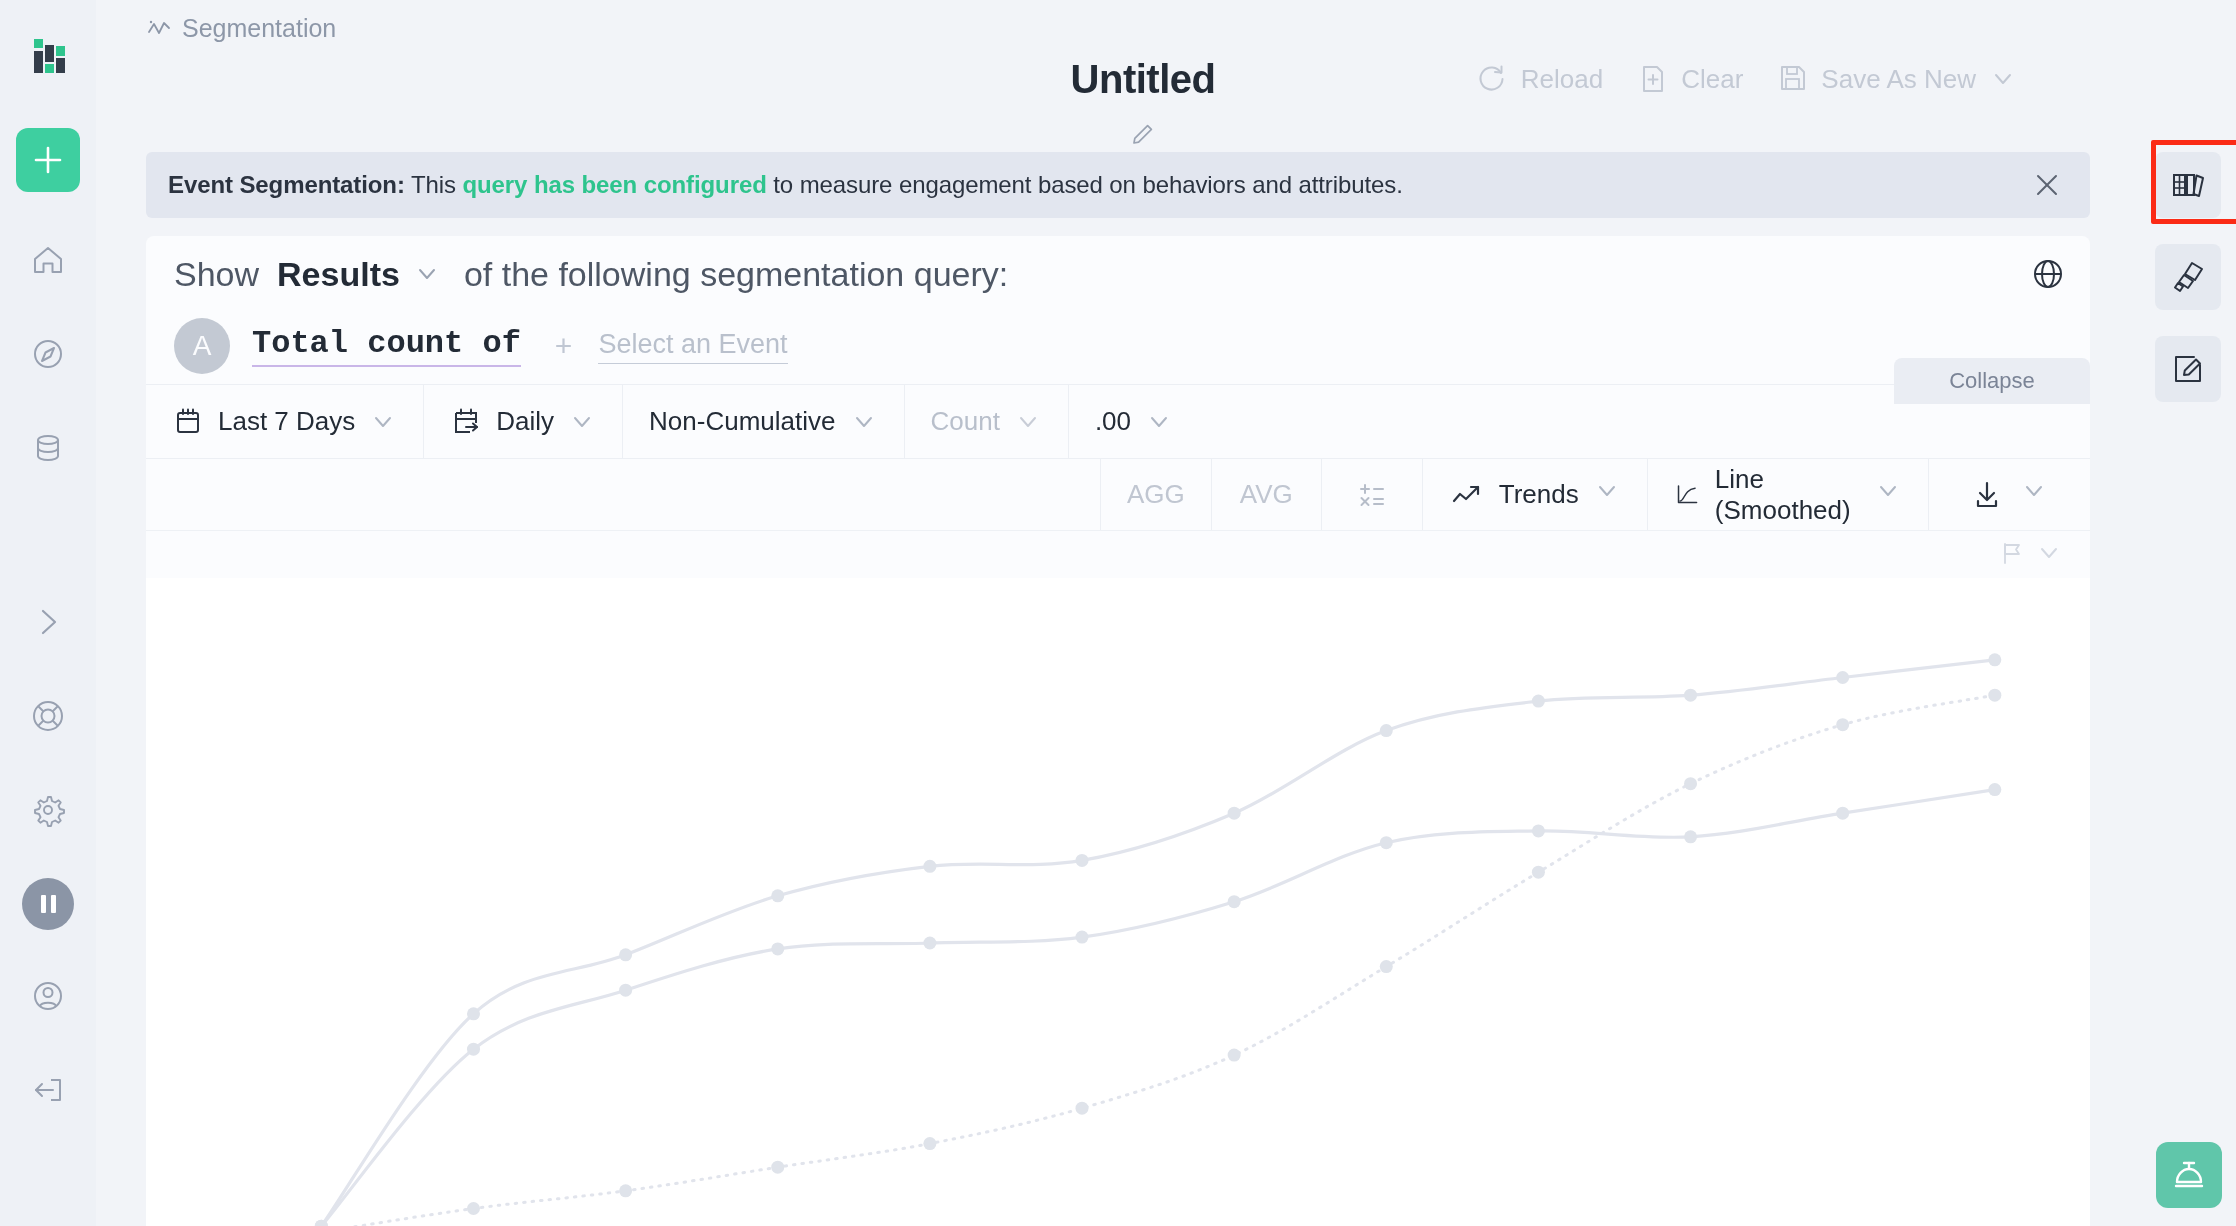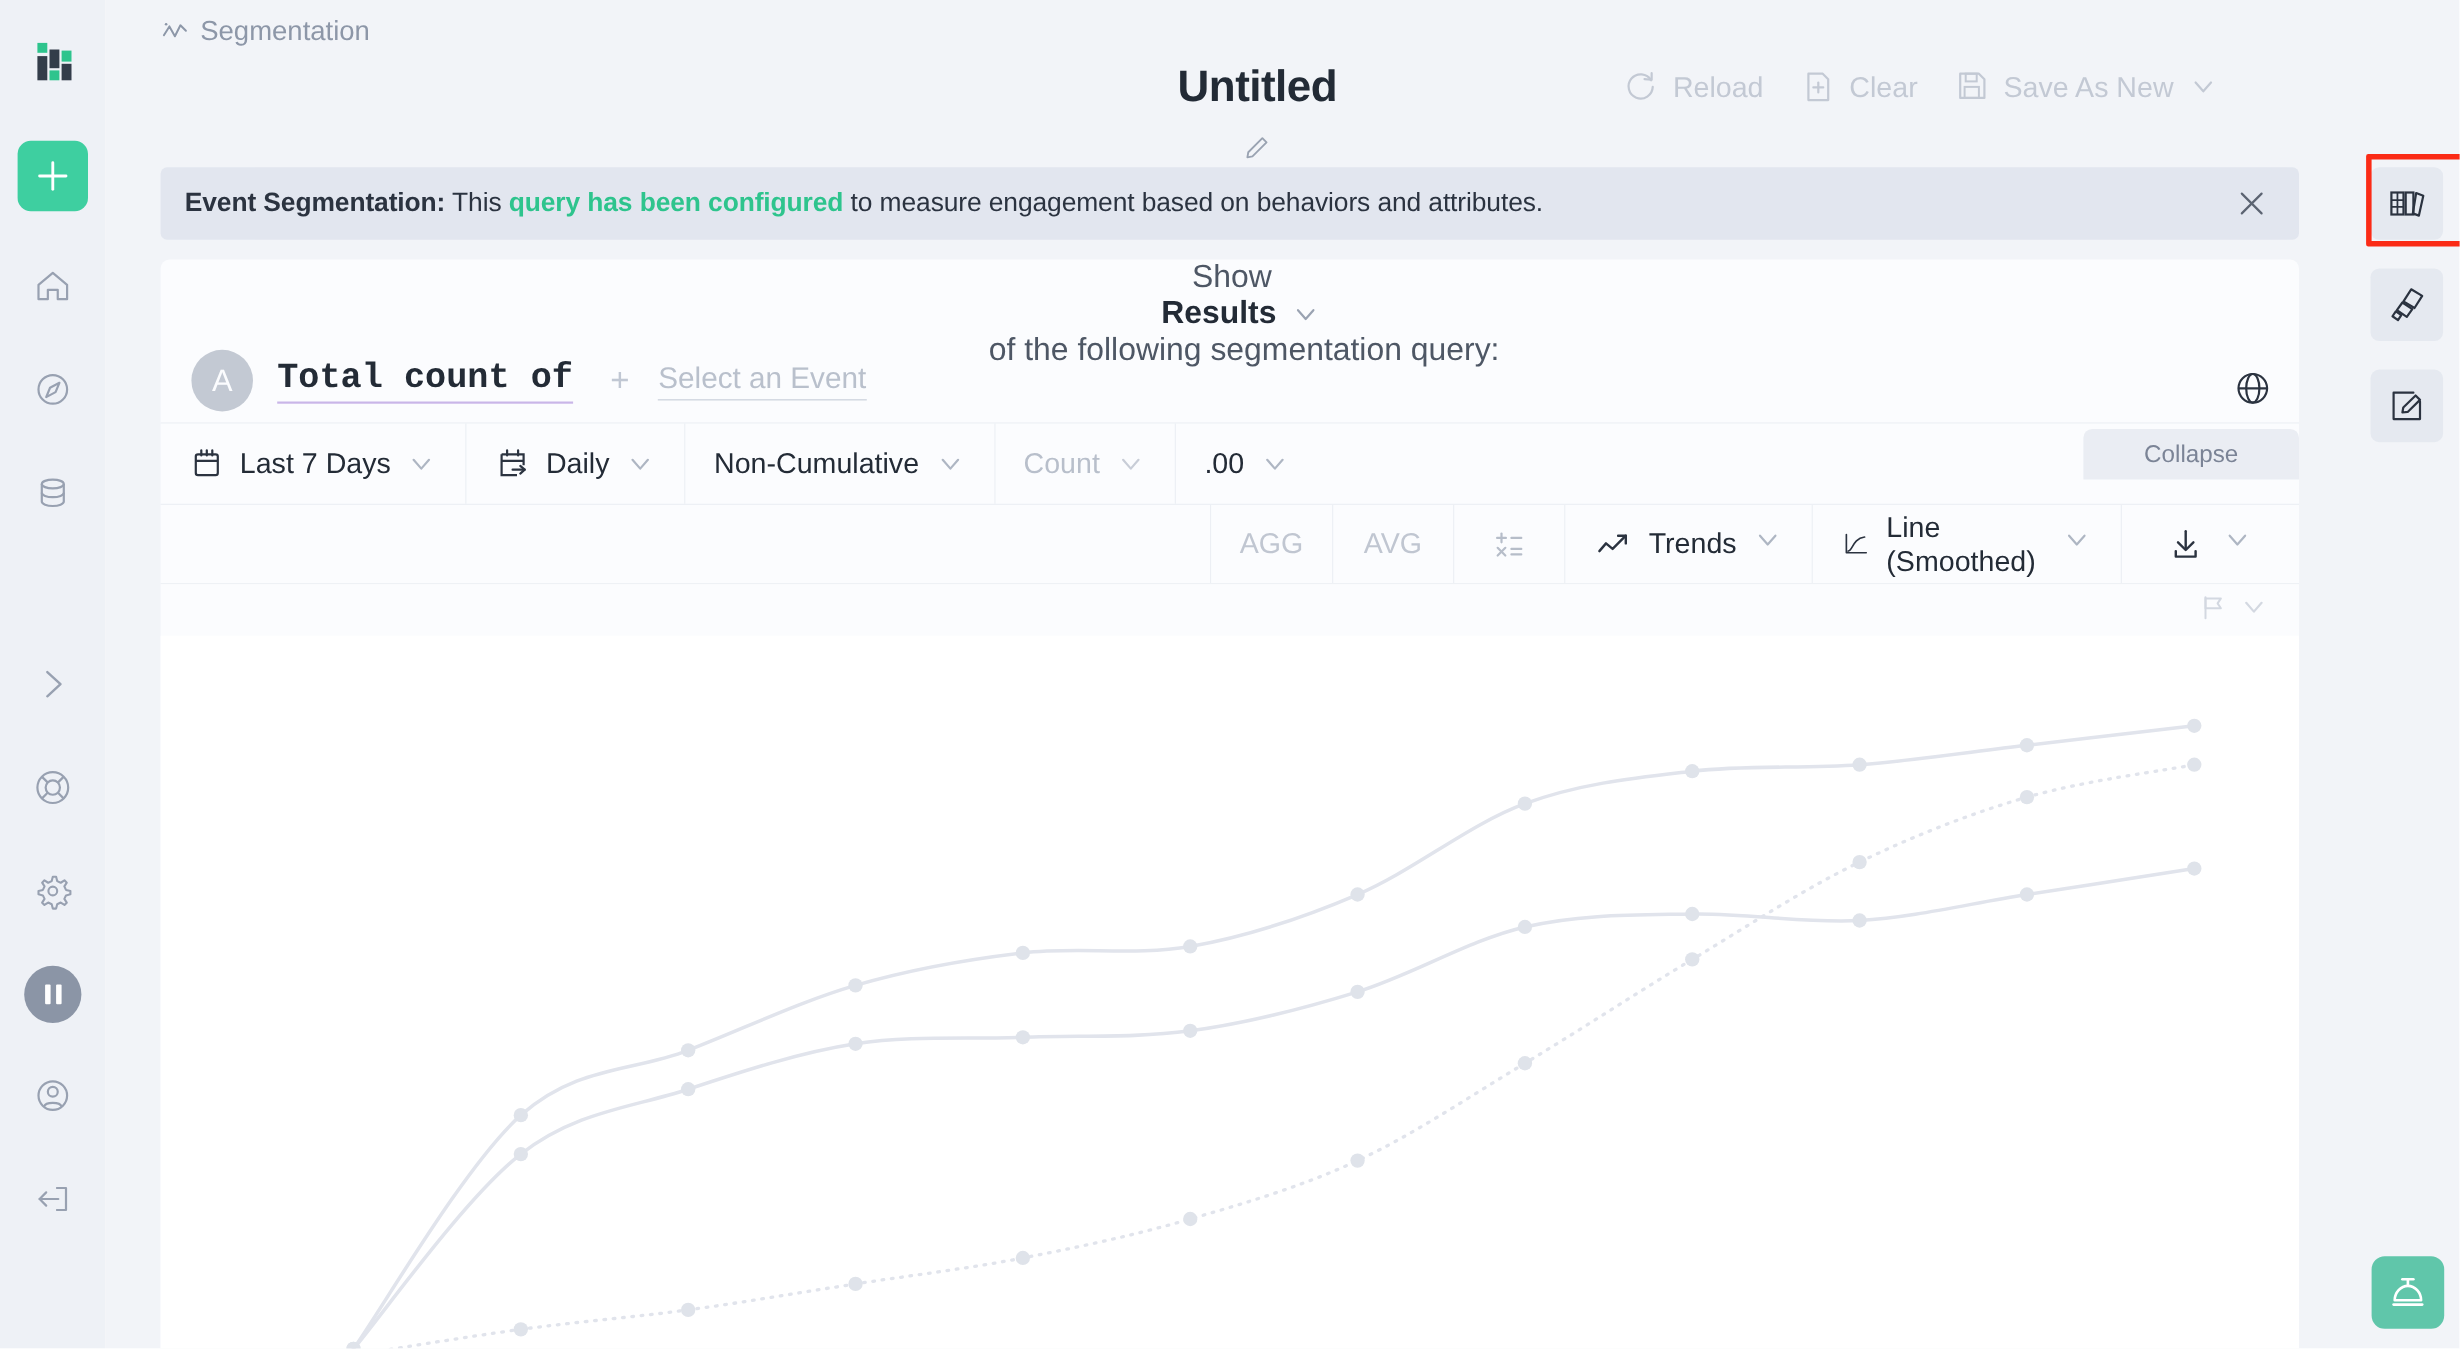--- a/index.html
+++ b/index.html
@@ -89,23 +89,22 @@
   
   .card {
     margin: 18px 50px 0 50px;
     background: #fbfcfe;
     border-radius: 8px;
     position: relative;
   }
   .row-show {
     height: 76px; display:flex; align-items:center;
     padding: 0 24px 0 28px;
-    font-size: 29px; color:#4e5765;
-    position: relative;
-    flex-direction: column;
+    font-size: 34px; color:#4e5765;
+    position: relative;
   }
   .row-show .lead { color:#4e5765; }
   .row-show .sel { font-weight: bold; color:#232b36; margin-left: 18px; display:flex; align-items:center; gap: 12px; cursor:pointer; }
   .row-show .tail { margin-left: 22px; color:#4e5765; }
   .globe { margin-left:auto; color:#2b3340; cursor:pointer; display:flex; }
 
   .row-query {
     display:flex; align-items:center; gap: 22px;
     padding: 6px 28px 10px 28px;
     position: relative;
@@ -124,21 +123,21 @@
     font-size: 27px; color:#b9c0cc; cursor:pointer;
     border-bottom: 1px solid #c5ccd8; padding-bottom: 3px;
     margin-left: 4px;
   }
   .plus-small { font-size: 30px; color:#c0c7d3; margin-left: 12px; }
 
   .collapse-pill {
     position:absolute; right: 0px; top: -26px;
     background:#eaedf3; color:#7b8496; font-size: 22px;
     padding: 10px 26px; border-radius: 8px 8px 0 0;
-    width: 196px; text-align:center; cursor:pointer;margin-top:32px;
+    width: 196px; text-align:center; cursor:pointer;
   }
 
   
   .toolbar-wrap { position: relative; }
   .toolbar {
     display:flex; align-items:stretch;
     border-top: 1px solid #eceff4;
     height: 74px;
   }
   .tb {

